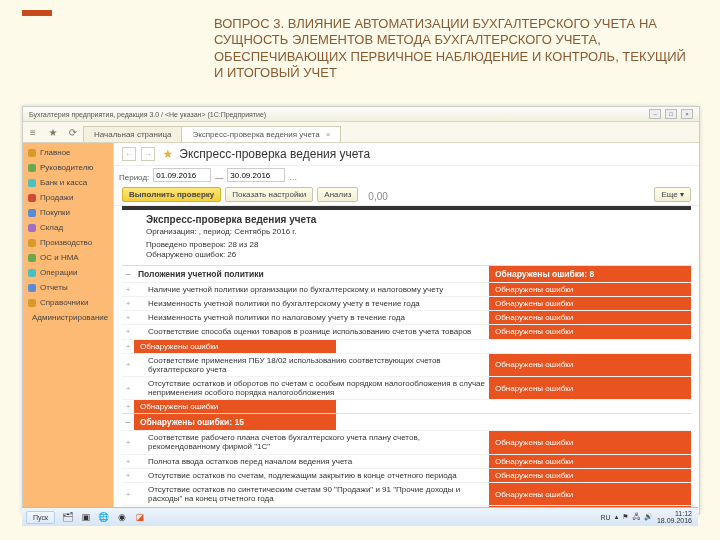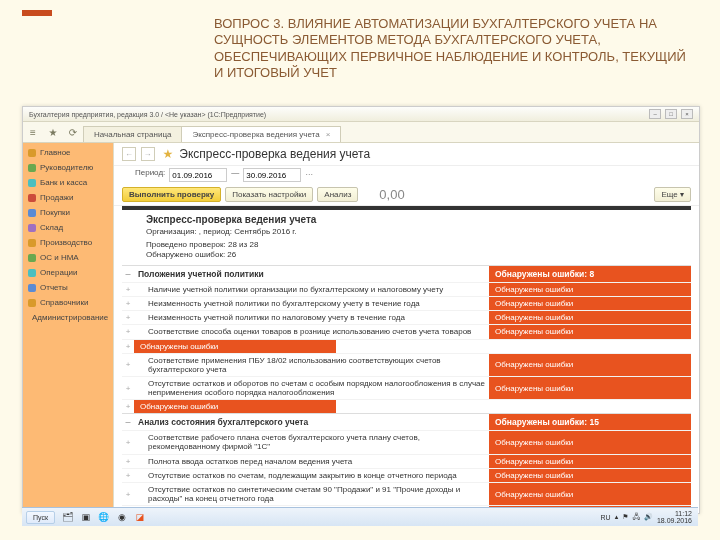--- a/index.html
+++ b/index.html
@@ -19,26 +19,26 @@
 .app-body{display:flex;height:calc(100% - 34px)}
 .sidebar{width:90px;background:#fdba74;border-right:1px solid #e0ddc8;padding-top:2px}
 .side-item{display:flex;align-items:center;padding:3px 5px;font-size:8px;color:#444}
 .side-item .dot{width:8px;height:8px;margin-right:4px;background:#d99a2b;border-radius:2px}
 .side-item .dot.g{background:#6aa84f}.side-item .dot.b{background:#5b8bd4}.side-item .dot.r{background:#cc4b3a}.side-item .dot.p{background:#a070c0}.side-item .dot.c{background:#4bbfbf}.side-item .dot.gr{background:#999}
 .main{flex:1;display:flex;flex-direction:column;overflow:hidden}
 .page-head{padding:4px 8px;display:flex;align-items:center;border-bottom:1px solid #eee}
 .nav-arrows span{display:inline-block;width:12px;height:12px;border:1px solid #d0cdb8;background:#fff;margin-right:2px;text-align:center;line-height:12px;font-size:8px;color:#aaa}
 .page-head .star{color:#e3b341;font-size:12px;margin:0 6px}
 .page-head h1{margin:0;font-size:12px;font-weight:normal;color:#333}
-.period-row{display:flex;align-items:flex-start;padding:2px 21px;font-size:8px;color:#555;gap:4px}
+.period-row{display:flex;align-items:flex-end;padding:2px 5px;font-size:8px;color:#555;gap:4px}
 .period-row input{width:52px;height:12px;font-size:8px;border:1px solid #ccc;padding:0 2px}
 .action-row{display:flex;align-items:flex-end;padding:3px 8px;gap:4px;border-bottom:1px solid #eee}
 .btn{border:1px solid #c7c4ae;background:linear-gradient(#fefde9,#f2efd5);padding:2px 6px;font-size:8px;color:#444;border-radius:2px}
 .btn.primary{background:linear-gradient(#ffe77a,#f2cd3a);border-color:#d4b12a;font-weight:bold}
-.zero{margin-left:17px;font-size:13px;color:#888}
+.zero{margin-left:6px;font-size:10px;color:#888}
 .btn.more{margin-left:auto}
 .report{flex:1;overflow:auto;padding:0 8px 4px;position:relative}
 .rep-title{border-top:4px solid #333;padding:4px 24px 2px;font-size:10px;font-weight:bold}
 .rep-sub{padding:0 24px 2px;font-size:8px}
 .rep-info{padding:2px 24px 4px;font-size:8px;color:#333;line-height:1.3}
 .section-row{display:flex;align-items:stretch;border-top:1px solid #ddd}
 .section-row .exp{width:12px;display:flex;align-items:center;justify-content:center;color:#888;font-size:9px}
 .section-row .lbl{flex:1;padding:3px 4px;font-size:8.5px;font-weight:bold}
 .section-row .status{width:190px;background:#e8531f;color:#fff;font-size:8.5px;font-weight:bold;padding:3px 6px}
 .item-row{display:flex;align-items:stretch;border-top:1px solid #f2f2f2}
@@ -204,21 +204,20 @@
                 <div class="exp">+</div>
                 <div class="lbl">Отсутствие остатков и оборотов по счетам с особым порядком налогообложения в случае неприменения особого порядка налогообложения</div>
                 <div class="status">Обнаружены ошибки</div>
               </div>
               <div class="item-row">
                 <div class="exp">+</div>
                 <div class="status">Обнаружены ошибки</div>
               </div>
               <div class="section-row">
                 <div class="exp">–</div>
-                <div class="lbl">Анализ состояния бухгалтерского учета</div>
                 <div class="status">Обнаружены ошибки: 15</div>
               </div>
               <div class="item-row">
                 <div class="exp">+</div>
                 <div class="lbl">Соответствие рабочего плана счетов бухгалтерского учета плану счетов, рекомендованному фирмой "1С"</div>
                 <div class="status">Обнаружены ошибки</div>
               </div>
               <div class="item-row">
                 <div class="exp">+</div>
                 <div class="lbl">Полнота ввода остатков перед началом ведения учета</div>

